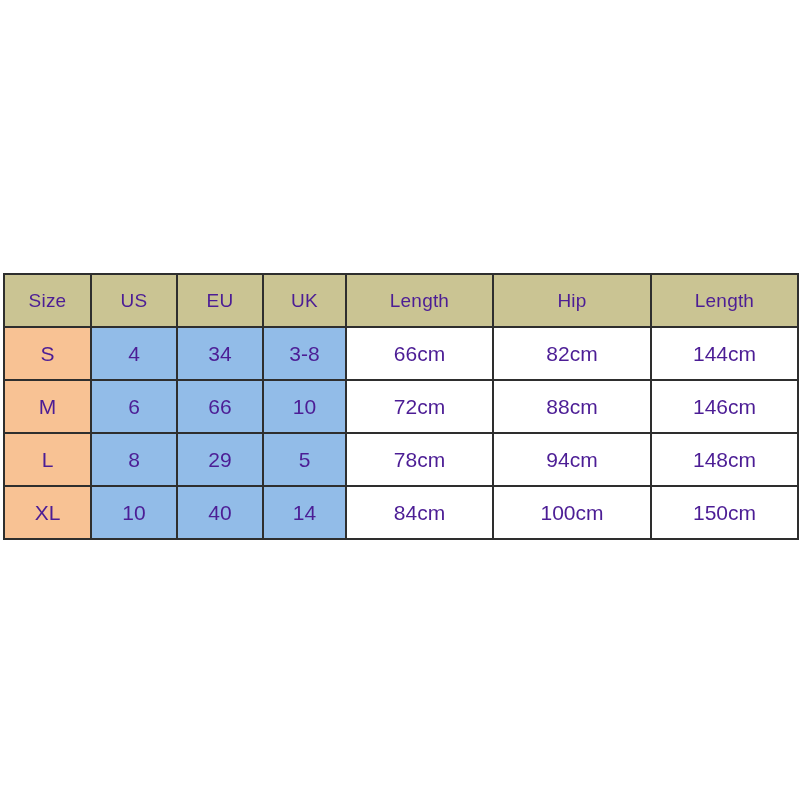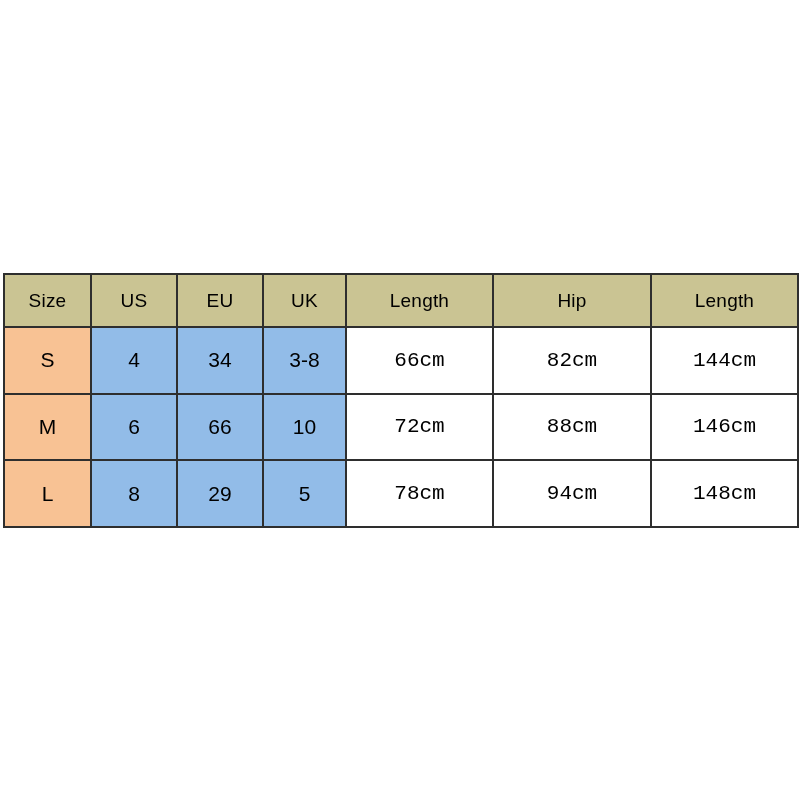--- a/index.html
+++ b/index.html
@@ -29,21 +29,21 @@
     width: 794px;
     height: 255px;
     border: 2px solid #2e2e2e;
   }
 
   table.size-chart td,
   table.size-chart th {
     border: 2px solid #2e2e2e;
     text-align: center;
     vertical-align: middle;
-    color: #000000;
+    color: #4c1d95;
     font-weight: normal;
     padding: 0;
   }
 
   
   col.c-size   { width: 87px; }
   col.c-us     { width: 86px; }
   col.c-eu     { width: 86px; }
   col.c-uk     { width: 83px; }
   col.c-waist  { width: 147px; }
@@ -56,21 +56,21 @@
     letter-spacing: 0.2px;
   }
   tbody td {
     height: 51px;
     font-size: 21px;
   }
 
   .hdr-cell   { background: #cac493; }
   .sz-cell    { background: #f8c294; }
   .num-cell   { background: #92bce8; }
-  .meas-cell  { background: #ffffff; font-family: Liberation Mono, monospace; }
+  .meas-cell  { background: #ffffff; }
 </style>
 </head>
 <body>
 
 <div id="size-chart-wrap">
   <table class="size-chart">
     <colgroup>
       <col class="c-size">
       <col class="c-us">
       <col class="c-eu">
@@ -111,15 +111,24 @@
       </tr>
       <tr>
         <td class="sz-cell">L</td>
         <td class="num-cell">8</td>
         <td class="num-cell">29</td>
         <td class="num-cell">5</td>
         <td class="meas-cell">78cm</td>
         <td class="meas-cell">94cm</td>
         <td class="meas-cell">148cm</td>
       </tr>
+      <tr>
+        <td class="sz-cell">XL</td>
+        <td class="num-cell">10</td>
+        <td class="num-cell">40</td>
+        <td class="num-cell">14</td>
+        <td class="meas-cell">84cm</td>
+        <td class="meas-cell">100cm</td>
+        <td class="meas-cell">150cm</td>
+      </tr>
     </tbody>
   </table>
 </div>
 
 </body></html>

